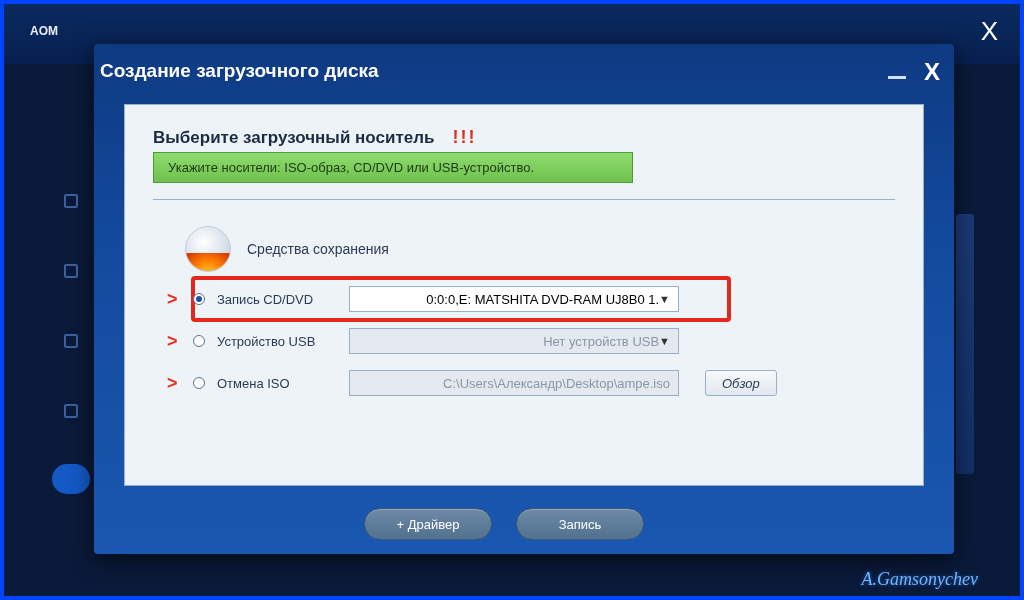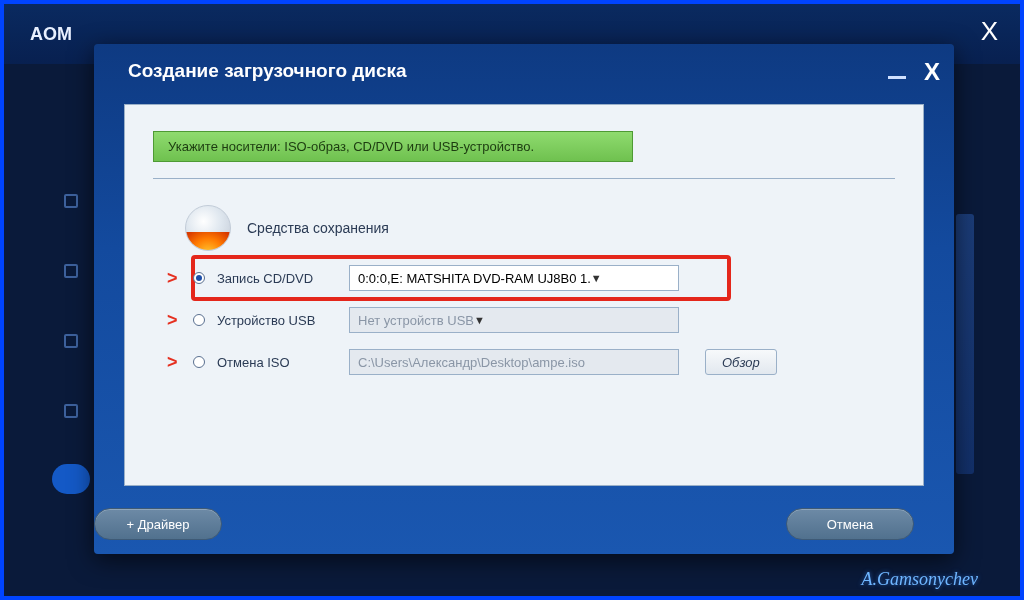--- a/index.html
+++ b/index.html
@@ -9,21 +9,21 @@
     border: 4px solid #0044ff;
     position: relative;
   }
   
   .outer-header {
     position: absolute; top: 0; left: 0; right: 0; height: 60px;
     background: linear-gradient(#0a2a60, #082050);
     color: #fff;
   }
   .outer-title {
-    position: absolute; left: 26px; top: 20px; font-size: 18px; font-weight: bold;
+    position: absolute; left: 26px; top: 20px; font-size: 12px; font-weight: bold;
     color: #e8f0ff;
   }
   .outer-close {
     position: absolute; right: 22px; top: 12px; font-size: 26px; color: #fff;
     cursor: pointer;
   }
   
   .bg-dot {
     position: absolute; left: 60px; width: 14px; height: 14px;
     border: 2px solid #6fa8ff; border-radius: 2px; opacity: .5;
@@ -39,21 +39,21 @@
 
   
   .dialog {
     position: absolute;
     left: 90px; top: 40px; width: 860px; height: 510px;
     background: linear-gradient(180deg, #0e3a82 0%, #134a9e 40%, #1a57b0 100%);
     border-radius: 4px;
     box-shadow: 0 6px 24px rgba(0,0,0,.6);
   }
   .dialog-header {
-    height: 54px; color: #fff; position: relative; padding: 0 34px;
+    height: 54px; color: #fff; position: relative; padding: 0 6px;
   }
   .dialog-title {
     font-size: 19px; font-weight: 600; line-height: 54px;
   }
   .dlg-controls {
     position: absolute; right: 14px; top: 14px; display: flex; gap: 18px;
     align-items: center;
   }
   .dlg-min { width: 18px; height: 3px; background: #cfe0ff; margin-top: 10px; cursor: pointer;}
   .dlg-close { font-size: 24px; color: #fff; cursor: pointer; font-weight: bold; }
@@ -109,39 +109,39 @@
   }
   .radio.checked::after{
     content:""; position:absolute; left:2px; top:2px; width:6px; height:6px;
     border-radius:50%; background:#1d4ea8;
   }
   .opt-label { font-size: 13px; color: #2b3b55; width: 120px; }
   .field {
     height: 26px; width: 330px;
     border: 1px solid #9ab0c8; background: #fff;
     font-size: 13px; padding: 8px 8px; display:flex; align-items:center;
-    justify-content: flex-start;
+    justify-content: flex-end;
   }
   .field.disabled { background: #e4e9ef; color: #8a96a6; }
   .chev { font-size: 11px; color:#333; }
   .browse-btn {
     margin-left: 14px; height: 26px; padding: 0 16px;
     background: linear-gradient(#f7f9fb,#e2e8ef); border:1px solid #9ab0c8;
     font-size: 13px; color:#2b3b55; border-radius:3px; cursor:pointer;
     display:inline-flex; align-items:center;font-style:italic;
   }
 
   .highlight-box {
     position: absolute; border: 4px solid #e4261b; border-radius: 4px;
     pointer-events: none;
   }
 
   .footer-row {
     position: absolute; left: 0; right: 0; bottom: 14px;
-    display: flex; justify-content: space-between; gap: 24px; padding-right: 40px;
+    display: flex; justify-content: center; gap: 24px; padding-right: 40px;
   }
   .pill-btn {
     min-width: 128px; height: 32px; border-radius: 16px;
     background: linear-gradient(#6d8aa6,#51718e);
     border: 1px solid #3e5a76;
     color: #fff; font-size: 13px;
     display:flex; align-items:center; justify-content:center;
     cursor: pointer;
     box-shadow: inset 0 1px 0 rgba(255,255,255,.25);
   }
@@ -171,20 +171,24 @@
 <div class="dialog">
   <div class="dialog-header">
     <div class="dialog-title">Создание загрузочного диска</div>
     <div class="dlg-controls">
       <div class="dlg-min"></div>
       <div class="dlg-close">X</div>
     </div>
   </div>
 
   <div class="inner-panel">
+    <div class="sub-row">
+      <div class="subtitle">Выберите загрузочный носитель</div>
+      <div class="bang">!!!</div>
+    </div>
     <div class="hint-bar">Укажите носители: ISO-образ, CD/DVD или USB-устройство.</div>
     <hr class="sep">
 
     <div class="means-row">
       <div class="disc-icon"></div>
       <div class="means-label">Средства сохранения</div>
     </div>
 
     <div class="option-block" style="position:relative;">
 
@@ -218,17 +222,17 @@
           <span>C:\Users\Александр\Desktop\ampe.iso</span>
         </div>
         <div class="browse-btn">Обзор</div>
       </div>
 
     </div>
   </div>
 
   <div class="footer-row">
     <div class="pill-btn">+ Драйвер</div>
-    <div class="pill-btn">Отмена</div>
+    <div class="pill-btn">Запись</div>
   </div>
 </div>
 
 <div class="watermark">A.Gamsonychev</div>
 
 </body></html>

